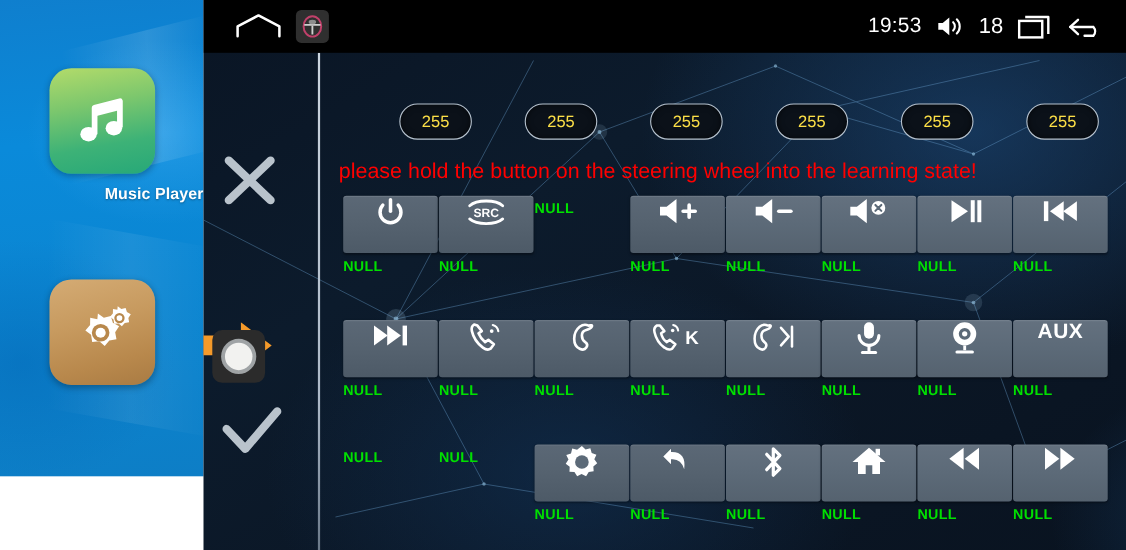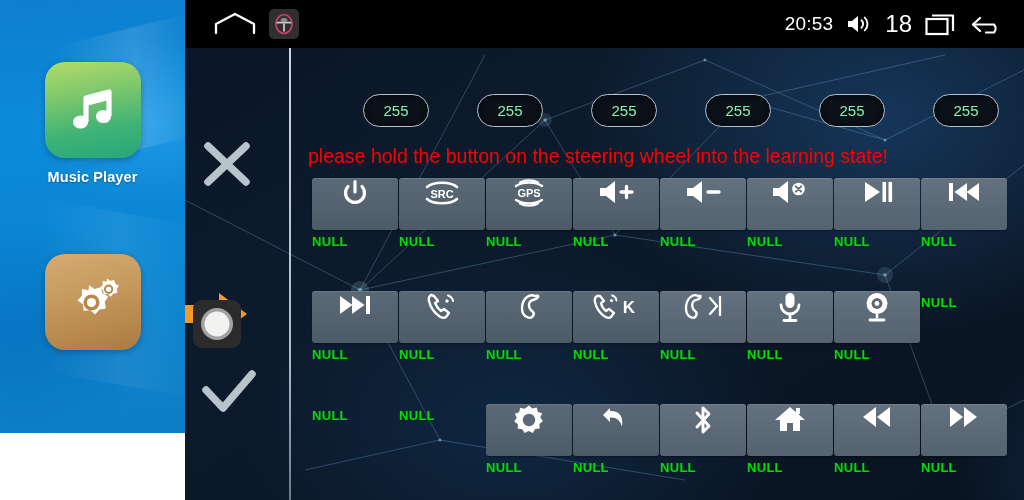--- a/index.html
+++ b/index.html
@@ -67,36 +67,36 @@
   #wheel-app-icon {
     position:absolute; left:84px; top:9px; width:30px; height:30px;
     border-radius:5px; background:#2f2f2f;
     display:flex; align-items:center; justify-content:center;
   }
   #status-right {
     position:absolute; right:20px; top:0; height:48px;
     display:flex; align-items:center; gap:13px; color:#ffffff;
   }
   #clock { font-size:19px; letter-spacing:.2px; }
-  #volume-level { font-size:24px; }
+  #volume-level { font-size:20px; }
 
   
   .ctrl { position:absolute; left:15px; }
   #divider-line {
     position:absolute; left:104px; top:48px; width:2px; height:452px;
     background:linear-gradient(180deg, rgba(215,225,235,.95) 0%, rgba(200,212,226,.85) 70%, rgba(170,185,200,.6) 100%);
     z-index:6;
   }
 
   
   #pill-row { position:absolute; left:178px; top:94px; display:flex; gap:48px; z-index:8; }
   .pill {
     width:66px; height:33px; border-radius:17px;
     background:#0b1119; border:1.6px solid #b6c2ce;
-    color:#86efac; font-size:15px;
+    color:#fde047; font-size:15px;
     display:flex; align-items:center; justify-content:center;
     box-shadow:inset 0 0 6px rgba(0,0,0,.6);
   }
 
   
   #warning-text {
     position:absolute; left:90px; top:145px; width:745px;
     color:#ff0000; font-size:19.5px; white-space:nowrap; z-index:8;margin-left:33px;
   }
 
@@ -120,21 +120,21 @@
 </style>
 </head>
 <body>
 
 <div id="sidebar">
   <div id="sidebar-blue">
     <div class="sweep1"></div>
     <div class="sweep2"></div>
   </div>
 
-  <div class="app-item" style="top:62px;">
+  <div class="app-item" style="top:62px;text-align:right;">
     <div class="app-tile tile-music">
       <svg width="56" height="56" viewBox="0 0 56 56">
         <path d="M21 40 L21 16 L44 10 L44 34" fill="none" stroke="#ffffff" stroke-width="5.2" stroke-linejoin="round"></path>
         <path d="M21 16 L44 10 L44 18 L21 24 Z" fill="#ffffff"></path>
         <ellipse cx="15.5" cy="40" rx="7.5" ry="6.6" fill="#ffffff"></ellipse>
         <ellipse cx="38.5" cy="34.5" rx="7.5" ry="6.6" fill="#ffffff"></ellipse>
       </svg>
     </div>
     <div class="app-label">Music Player</div>
   </div>
@@ -199,21 +199,21 @@
     <div id="wheel-app-icon">
       <svg width="22" height="22" viewBox="0 0 22 22">
         <ellipse cx="11" cy="11" rx="8" ry="9.3" fill="none" stroke="#c0406a" stroke-width="1.8"></ellipse>
         <path d="M3.6 9.6 h14.8" stroke="#cfcfcf" stroke-width="1.7"></path>
         <path d="M11 10.4 v8" stroke="#cfcfcf" stroke-width="1.7"></path>
         <ellipse cx="11" cy="7" rx="3.4" ry="2.1" fill="#8d8d8d"></ellipse>
       </svg>
     </div>
 
     <div id="status-right">
-      <span id="clock">20:53</span>
+      <span id="clock">19:53</span>
       <svg width="26" height="22" viewBox="0 0 26 22">
         <path d="M2 8 H6 L12 3 V19 L6 14 H2 Z" fill="#ffffff"></path>
         <path d="M15.5 7.2 a5.4 5.4 0 0 1 0 7.6" fill="none" stroke="#ffffff" stroke-width="1.9" stroke-linecap="round"></path>
         <path d="M18.8 4.6 a9 9 0 0 1 0 12.8" fill="none" stroke="#ffffff" stroke-width="1.9" stroke-linecap="round"></path>
       </svg>
       <span id="volume-level">18</span>
       <svg width="32" height="24" viewBox="0 0 32 24">
         <rect x="1.5" y="7" width="21" height="15" fill="none" stroke="#ffffff" stroke-width="2.2"></rect>
         <path d="M7 3.5 H28 V19" fill="none" stroke="#ffffff" stroke-width="2.2" stroke-linejoin="round"></path>
       </svg>
@@ -274,29 +274,20 @@
         <div class="fn-btn">
           <svg width="42" height="30" viewBox="0 0 42 30">
             <path d="M6 9 a17 8 0 0 1 30 0" fill="none" stroke="#fff" stroke-width="2.6" stroke-linecap="round"></path>
             <path d="M6 21 a17 8 0 0 0 30 0" fill="none" stroke="#fff" stroke-width="2.6" stroke-linecap="round"></path>
             <text x="21" y="19.5" fill="#fff" font-size="11" font-weight="bold" text-anchor="middle" font-family="Liberation Sans, sans-serif">SRC</text>
           </svg>
         </div>
         <div class="fn-label">NULL</div>
       </div>
       <div class="cell">
-        <div class="fn-btn">
-          <svg width="42" height="30" viewBox="0 0 42 30">
-            <path d="M8 8 a16 8 0 0 1 26 0" fill="none" stroke="#fff" stroke-width="2.4" stroke-linecap="round"></path>
-            <path d="M12 4.5 a12 6 0 0 1 18 0" fill="none" stroke="#fff" stroke-width="2.2" stroke-linecap="round"></path>
-            <path d="M8 22 a16 8 0 0 0 26 0" fill="none" stroke="#fff" stroke-width="2.4" stroke-linecap="round"></path>
-            <path d="M12 25.5 a12 6 0 0 0 18 0" fill="none" stroke="#fff" stroke-width="2.2" stroke-linecap="round"></path>
-            <text x="21" y="19" fill="#fff" font-size="11" font-weight="bold" text-anchor="middle" font-family="Liberation Sans, sans-serif">GPS</text>
-          </svg>
-        </div>
         <div class="fn-label">NULL</div>
       </div>
       <div class="cell">
         <div class="fn-btn">
           <svg width="40" height="28" viewBox="0 0 40 28">
             <path d="M4 10 H10 L19 3 V25 L10 18 H4 Z" fill="#fff"></path>
             <path d="M25 14 H36 M30.5 8.5 V19.5" stroke="#fff" stroke-width="3.3" stroke-linecap="round"></path>
           </svg>
         </div>
         <div class="fn-label">NULL</div>
@@ -409,20 +400,23 @@
             <circle cx="15" cy="12.5" r="10.5" fill="#fff"></circle>
             <circle cx="15" cy="12.5" r="5.4" fill="#5c6a78"></circle>
             <circle cx="15" cy="12.5" r="2.4" fill="#fff"></circle>
             <path d="M15 23 V27.5" stroke="#fff" stroke-width="2.6"></path>
             <path d="M8 29 H22" stroke="#fff" stroke-width="2.8" stroke-linecap="round"></path>
           </svg>
         </div>
         <div class="fn-label">NULL</div>
       </div>
       <div class="cell">
+        <div class="fn-btn lighter">
+          <span class="btn-text">AUX</span>
+        </div>
         <div class="fn-label">NULL</div>
       </div>
     </div>
 
     <div class="grid-row">
       <div class="cell">
         <div class="fn-label">NULL</div>
       </div>
       <div class="cell">
         <div class="fn-label">NULL</div>

